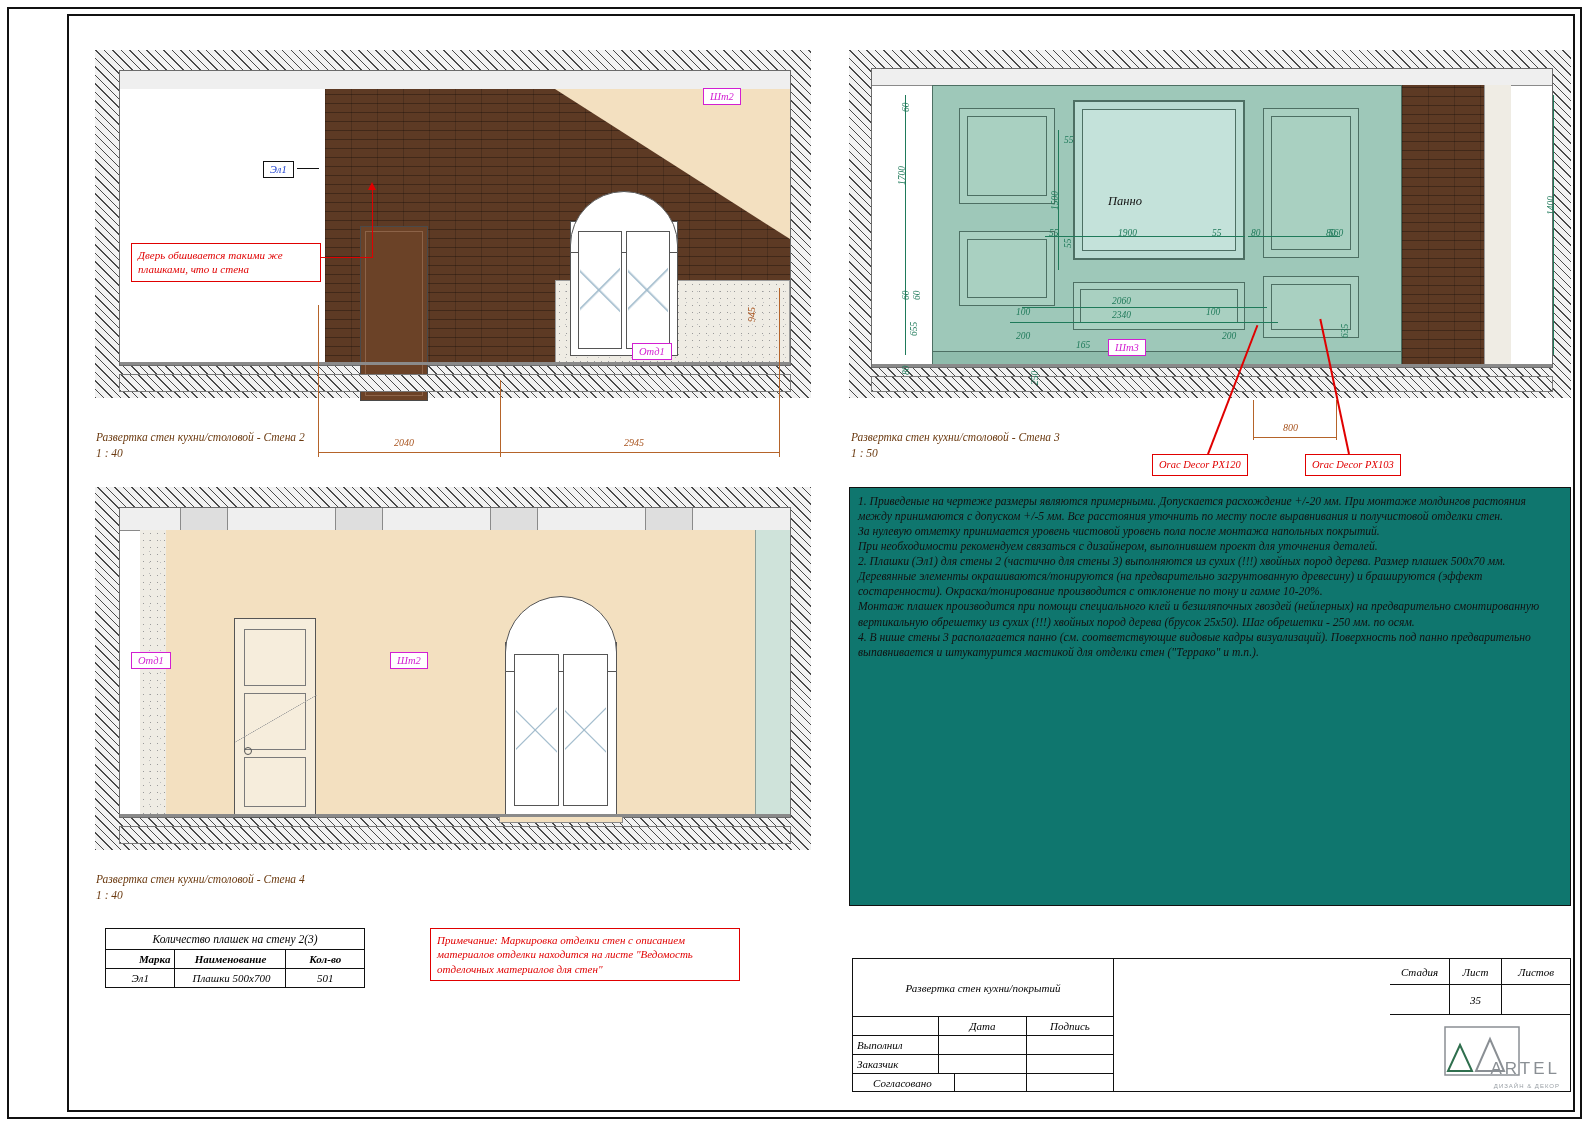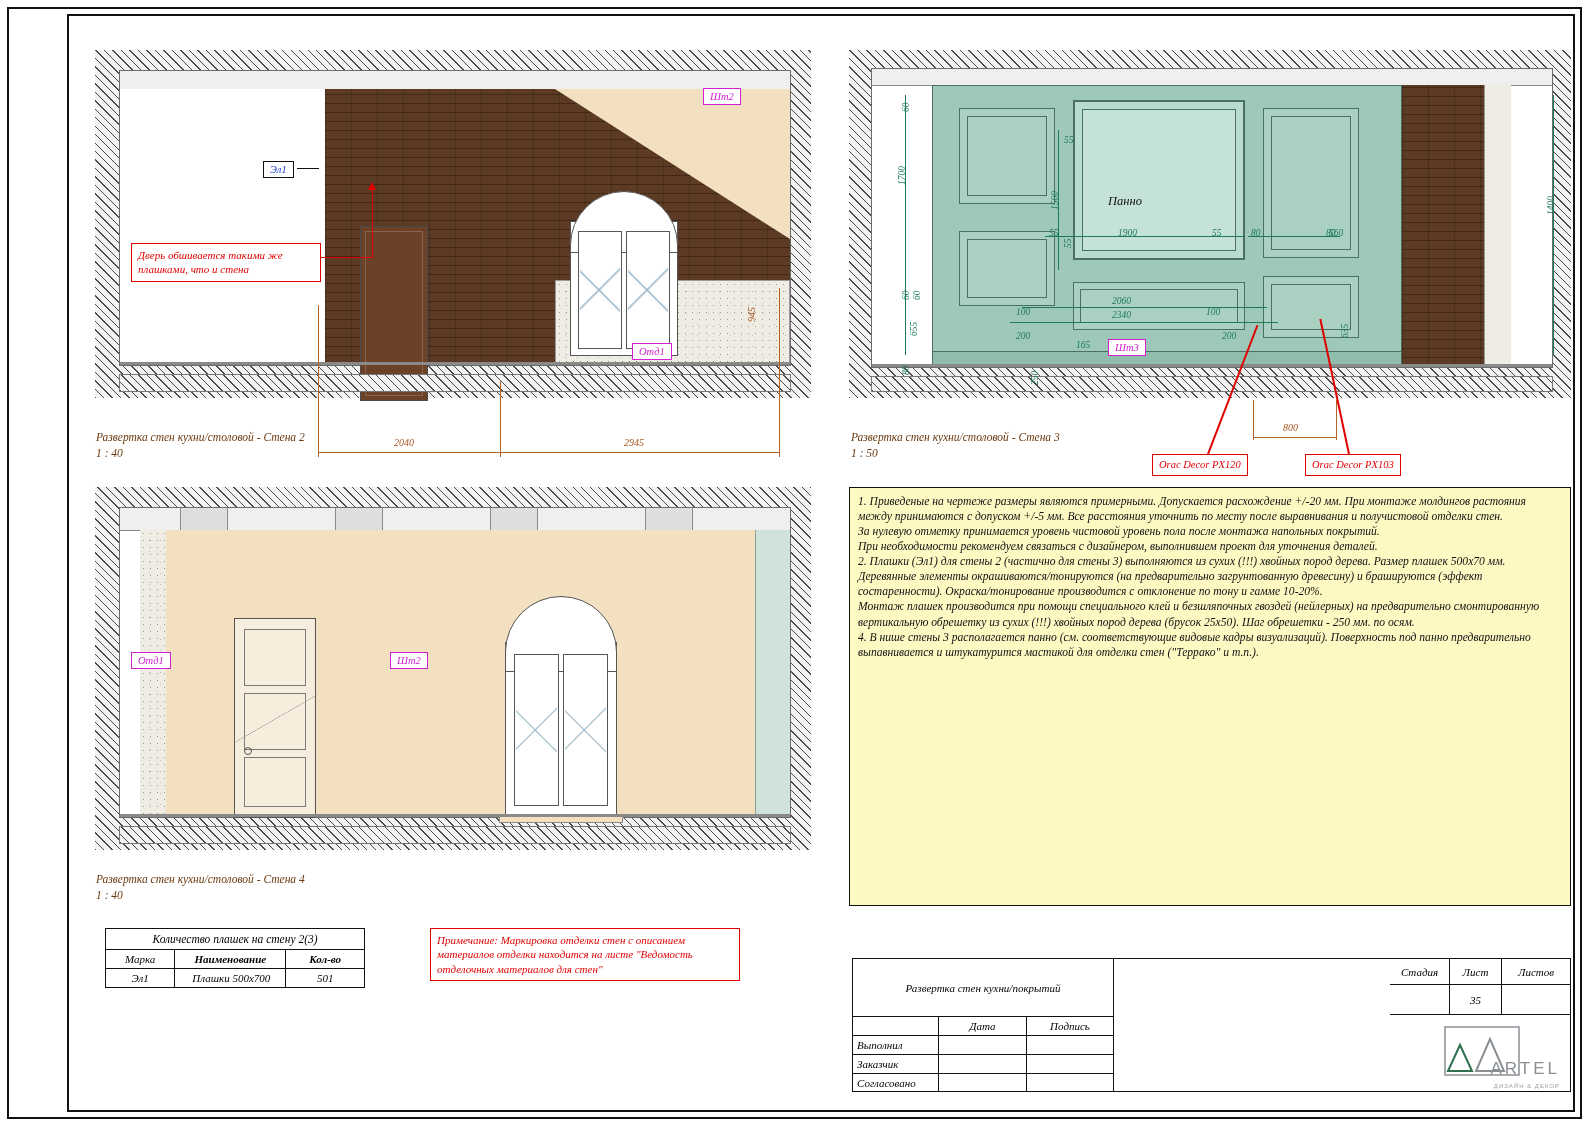--- a/index.html
+++ b/index.html
@@ -42,21 +42,21 @@
       radial-gradient(#9a9a9a 0.7px, transparent 0.8px),
       radial-gradient(#bdbdbd 0.7px, transparent 0.8px);
     background-size:7px 7px, 11px 11px;
     background-position:0 0, 4px 5px;
   }
   .beige{background:#f3e0c0;}
   .green{background:#9ec8b9;}
   .panel-green-in{background:#a9d0c1;border:1.2px solid #4d6f63;box-sizing:border-box;}
 
   
-  .notes{position:absolute;box-sizing:border-box;border:1.4px solid #111;background:#fef9c3;padding:6px 8px;}
+  .notes{position:absolute;box-sizing:border-box;border:1.4px solid #111;background:#0f766e;padding:6px 8px;}
   .notes p{margin:0;font-family:"Liberation Serif",serif;font-style:italic;font-size:11.6px;line-height:1.30;color:#111;}
 
   
   table.tbl{border-collapse:collapse;font-family:"Liberation Serif",serif;font-style:italic;}
   table.tbl td,table.tbl th{border:1px solid #111;font-weight:normal;}
   .tbl-qty{position:absolute;left:105px;top:928px;width:260px;font-size:11px;}
   .tbl-qty th{padding:4px 3px;text-align:center;font-weight:bold;font-size:11.5px;}
   .tbl-qty td{padding:3px 4px;text-align:center;}
 
   .note-red{position:absolute;box-sizing:border-box;border:1.4px solid #e00000;color:#e00000;background:#fff;
@@ -281,21 +281,21 @@
     <p>Монтаж плашек производится при помощи  специального клей и безшляпочных гвоздей (нейлерных) на предварительно смонтированную вертикальную обрешетку из сухих (!!!) хвойных пород дерева (брусок 25х50). Шаг обрешетки - 250 мм. по осям.</p>
     <p>4. В нише стены 3 располагается панно (см. соответствующие видовые кадры визуализаций). Поверхность под панно предварительно выпавнивается и штукатурится мастикой для отделки стен ("Террако" и т.п.).</p>
   </div>
 
   <table class="tbl tbl-qty">
     <tbody>
         <tr>
           <th colspan="3">Количество плашек на стену 2(3)</th>
         </tr>
     <tr>
-      <td style="width:68px;font-weight:normal;">Марка</td>
+      <td style="width:68px;font-weight:bold;text-align:right;">Марка</td>
       <td style="width:110px;font-weight:bold;">Наименование</td>
       <td style="width:82px;font-weight:bold;">Кол-во</td>
     </tr>
     <tr>
       <td>Эл1</td>
       <td style="text-align:center;padding-left:6px;">Плашки 500х700</td>
       <td>501</td>
     </tr>
   </tbody>
     </table>
@@ -310,21 +310,21 @@
     <div class="tb-cell" style="left:174px;top:58px;width:87px;height:19px;">Подпись</div>
 
     <div class="tb-cell" style="left:0;top:77px;width:86px;height:19px;justify-content:flex-start;padding-left:4px;">Выполнил</div>
     <div class="tb-cell" style="left:86px;top:77px;width:88px;height:19px;"></div>
     <div class="tb-cell" style="left:174px;top:77px;width:87px;height:19px;"></div>
 
     <div class="tb-cell" style="left:0;top:96px;width:86px;height:19px;justify-content:flex-start;padding-left:4px;">Заказчик</div>
     <div class="tb-cell" style="left:86px;top:96px;width:88px;height:19px;"></div>
     <div class="tb-cell" style="left:174px;top:96px;width:87px;height:19px;"></div>
 
-    <div class="tb-cell nb" style="left:0;top:115px;width:86px;height:18px;justify-content:flex-start;padding-left:4px;text-align:center;">Согласовано</div>
+    <div class="tb-cell nb" style="left:16px;top:115px;width:86px;height:18px;justify-content:flex-start;padding-left:4px;text-align:center;">Согласовано</div>
     <div class="tb-cell nb" style="left:86px;top:115px;width:88px;height:18px;"></div>
     <div class="tb-cell nb" style="left:174px;top:115px;width:87px;height:18px;"></div>
 
 
     <div class="tb-cell" style="left:537px;top:0;width:60px;height:26px;">Стадия</div>
     <div class="tb-cell" style="left:597px;top:0;width:52px;height:26px;">Лист</div>
     <div class="tb-cell nr" style="left:649px;top:0;width:68px;height:26px;">Листов</div>
     <div class="tb-cell" style="left:537px;top:26px;width:60px;height:30px;"></div>
     <div class="tb-cell" style="left:597px;top:26px;width:52px;height:30px;">35</div>
     <div class="tb-cell nr" style="left:649px;top:26px;width:68px;height:30px;"></div>

